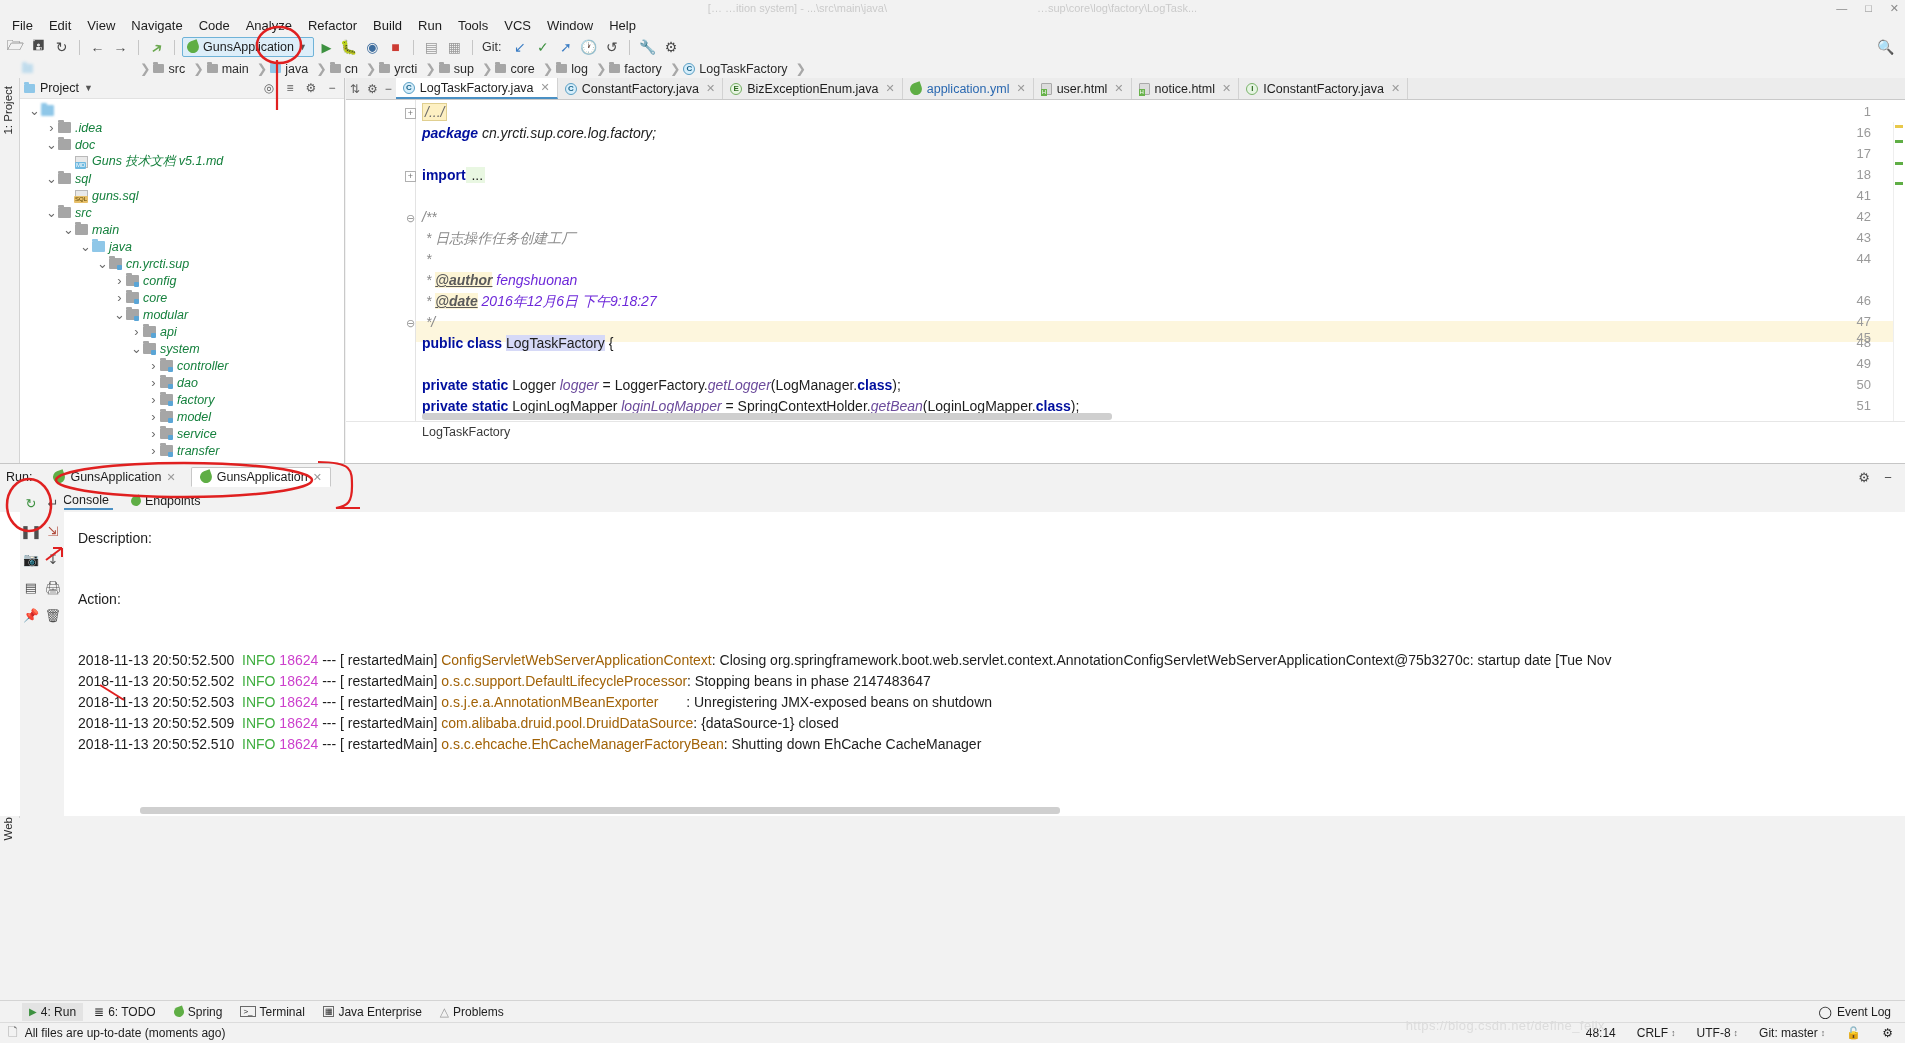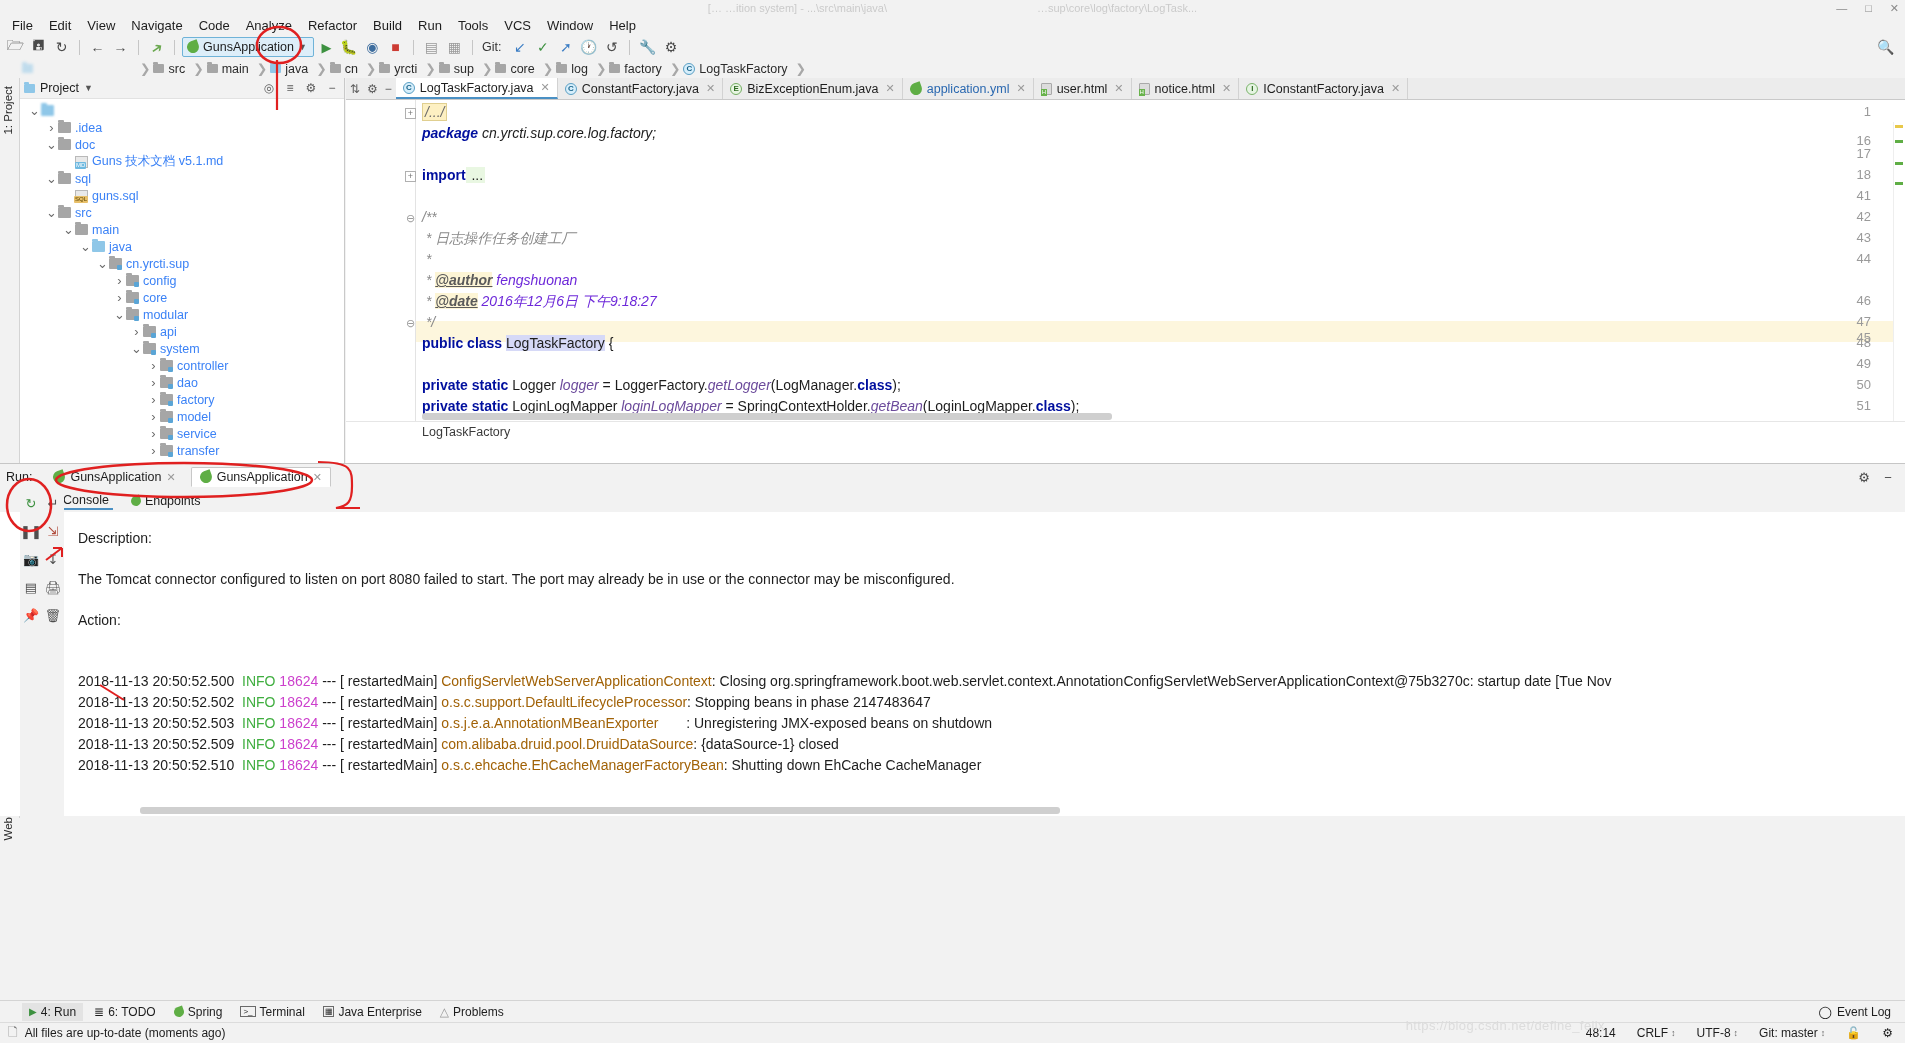--- a/index.html
+++ b/index.html
@@ -93,21 +93,21 @@
   .tico.folder.blue::before { background:#8fc7e8; }
   .tico.folder.src::after { content:""; position:absolute; right:0; bottom:-1px;
                             width:5px; height:5px; background:#5aa5d6; border-radius:1px; }
   .tico.file { background:#e9e9e9; border:1px solid #b9b9b9; height:12px; }
   .tico.md::after { content:"MD"; position:absolute; left:-1px; bottom:-2px;
                     font-size:6px; background:#6fb9e0; color:#fff; padding:0 1px;
                     border-radius:1px; line-height:7px; }
   .tico.sql::after { content:"SQL"; position:absolute; left:-2px; bottom:-2px;
                      font-size:6px; background:#e8c06a; color:#5a4300; padding:0 1px;
                      border-radius:1px; line-height:7px; }
-  .tlabel { color:#3b82f6; }
+  .tlabel { color:#15803d;font-style:italic; }
   .tlabel.blurred { filter: blur(1.5px); opacity:.45; }
 
   
   .editor-wrap { position: absolute; top: 78px; left: 346px; right: 0; height: 385px;
                  background: #fff; }
   .tabstrip { height: 22px; background: #ececec; display: flex; align-items: stretch;
               border-bottom: 1px solid #c9c9c9; }
   .tabtools { display: flex; align-items: center; padding: 0 4px; gap: 7px;
               color: #5a5a5a; font-size: 12px; }
   .etab { display: flex; align-items: center; gap: 5px; padding: 0 7px;
@@ -521,21 +521,21 @@
       <div style="flex:1;background:#ececec"></div>
     </div>
 
     <div class="code-area">
       <div class="hl-line" style="top:221px"></div>
       <div class="gutter"></div>
       <div id="code-lines">
           <div class="lnum" style="top: 4px;">1</div>
           <div class="fold-box" style="top: 8px; left: 59px;">+</div>
           <div class="codeline" style="top: 4px;"><span class="comment-fold">/.../</span></div>
-          <div class="lnum" style="top: 25px; margin-top: 8px;">16</div>
+          <div class="lnum" style="top: 25px;">16</div>
           <div class="codeline" style="top: 25px; font-style: italic;"><span class="kw">package</span><span> cn.yrcti.sup.core.log.factory;</span></div>
           <div class="lnum" style="top: 46px;">17</div>
           <div class="codeline" style="top: 46px;"><span></span></div>
           <div class="lnum" style="top: 67px;">18</div>
           <div class="fold-box" style="top: 71px; left: 59px;">+</div>
           <div class="codeline" style="top: 67px;"><span class="kw">import</span><span class="import-fold"> ...</span></div>
           <div class="lnum" style="top: 88px;">41</div>
           <div class="codeline" style="top: 88px;"><span></span></div>
           <div class="lnum" style="top: 109px;">42</div>
           <div class="fold-min" style="top: 112px; left: 59px; font-size: 11px;">⊖</div>
@@ -620,21 +620,20 @@
         <span class="sideico">↧</span>
         <span class="sideico">🖨</span>
         <span class="sideico">🗑</span>
       </div>
     </div>
 
     <div class="console">
       <div style="height:16px"></div>
       <div class="cline" style="padding-left:14px">Description:</div>
       <div class="cline" style="height:20px"></div>
-      <div class="cline" style="padding-left:14px">The Tomcat connector configured to listen on port 8080 failed to start. The port may already be in use or the connector may be misconfigured.</div>
       <div class="cline" style="height:20px"></div>
       <div class="cline" style="padding-left:14px">Action:</div>
       <div class="cline" style="height:20px"></div>
       <div class="cline" style="height:20px"></div>
       <div id="console-log" style="padding-left:14px">
           <div class="cline"><span class="c-ts">2018-11-13 20:50:52.500</span><span class="">  </span><span class="c-info">INFO</span><span class=""> </span><span class="c-pid">18624</span><span class=""> </span><span class="c-thread">--- [</span><span class=""> </span><span class="c-thread">restartedMain]</span><span class=""> </span><span class="c-logger" style="display: inline-block; min-width: 245px;">ConfigServletWebServerApplicationContext</span><span class="c-msg">: Closing org.springframework.boot.web.servlet.context.AnnotationConfigServletWebServerApplicationContext@75b3270c: startup date [Tue Nov</span></div>
           <div class="cline"><span class="c-ts">2018-11-13 20:50:52.502</span><span class="">  </span><span class="c-info">INFO</span><span class=""> </span><span class="c-pid">18624</span><span class=""> </span><span class="c-thread">--- [</span><span class=""> </span><span class="c-thread">restartedMain]</span><span class=""> </span><span class="c-logger" style="display: inline-block; min-width: 245px;">o.s.c.support.DefaultLifecycleProcessor</span><span class="c-msg">: Stopping beans in phase 2147483647</span></div>
           <div class="cline"><span class="c-ts">2018-11-13 20:50:52.503</span><span class="">  </span><span class="c-info">INFO</span><span class=""> </span><span class="c-pid">18624</span><span class=""> </span><span class="c-thread">--- [</span><span class=""> </span><span class="c-thread">restartedMain]</span><span class=""> </span><span class="c-logger" style="display: inline-block; min-width: 245px;">o.s.j.e.a.AnnotationMBeanExporter</span><span class="c-msg">: Unregistering JMX-exposed beans on shutdown</span></div>
           <div class="cline"><span class="c-ts">2018-11-13 20:50:52.509</span><span class="">  </span><span class="c-info">INFO</span><span class=""> </span><span class="c-pid">18624</span><span class=""> </span><span class="c-thread">--- [</span><span class=""> </span><span class="c-thread">restartedMain]</span><span class=""> </span><span class="c-logger" style="display: inline-block; min-width: 245px;">com.alibaba.druid.pool.DruidDataSource</span><span class="c-msg">: {dataSource-1} closed</span></div>
           <div class="cline"><span class="c-ts">2018-11-13 20:50:52.510</span><span class="">  </span><span class="c-info">INFO</span><span class=""> </span><span class="c-pid">18624</span><span class=""> </span><span class="c-thread">--- [</span><span class=""> </span><span class="c-thread">restartedMain]</span><span class=""> </span><span class="c-logger" style="display: inline-block; min-width: 245px;">o.s.c.ehcache.EhCacheManagerFactoryBean</span><span class="c-msg">: Shutting down EhCache CacheManager</span></div>

